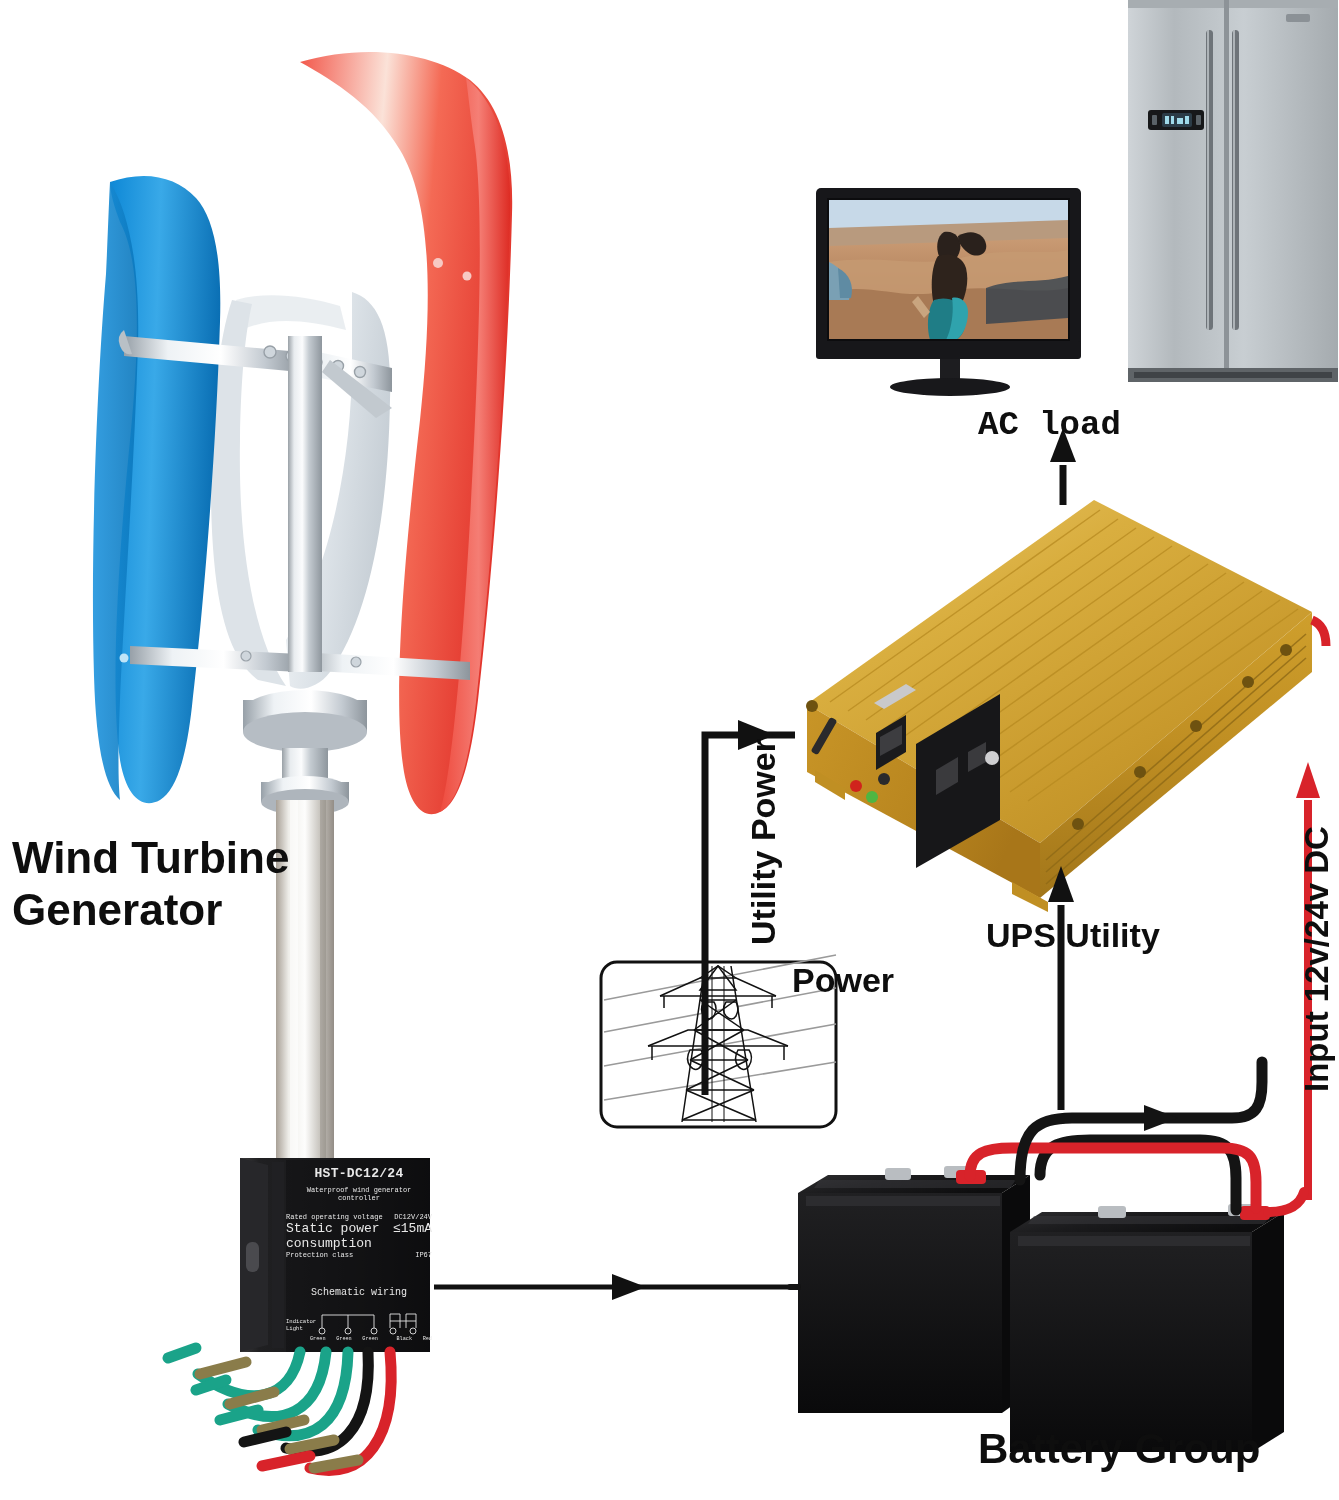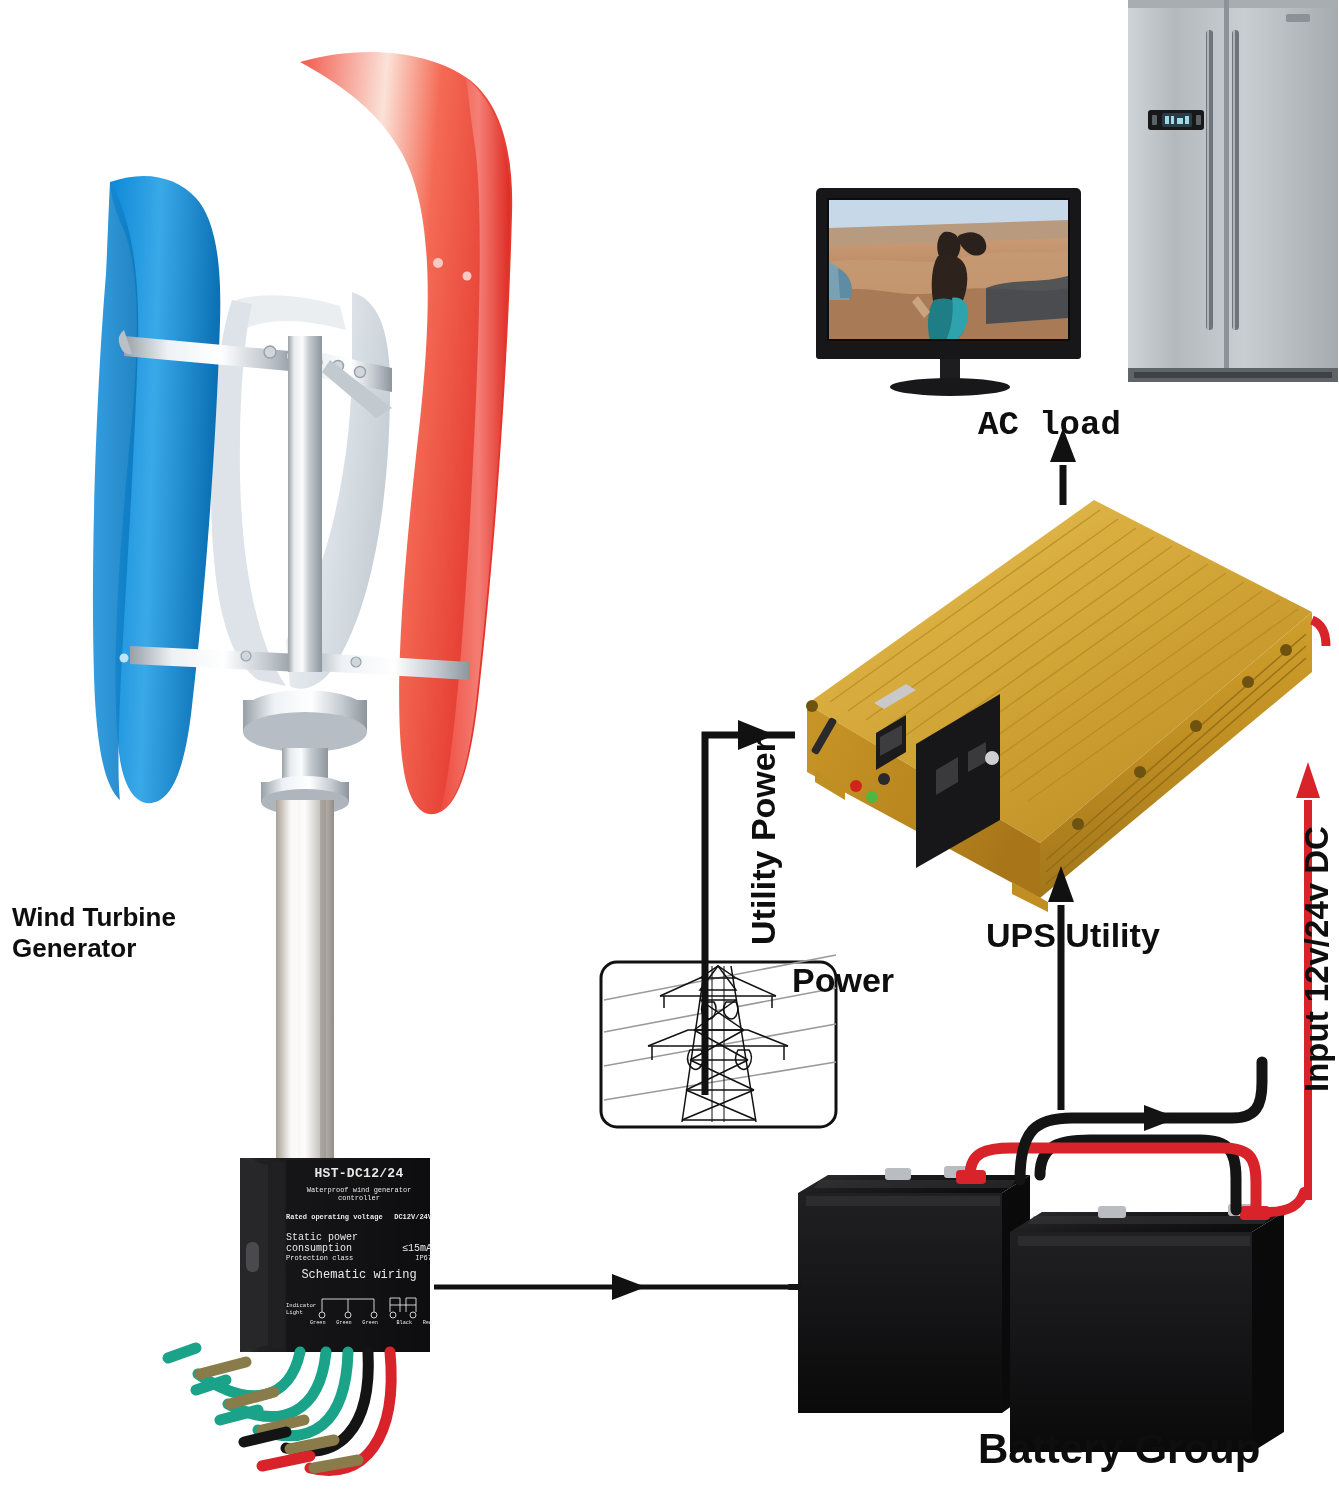--- a/index.html
+++ b/index.html
@@ -441,21 +441,21 @@
         <rect x="1177" y="118" width="6" height="6"></rect>
         <rect x="1185" y="116" width="4" height="8"></rect>
       </g>
       <rect x="1152" y="115" width="5" height="10" rx="1" fill="#5a6268"></rect>
       <rect x="1196" y="115" width="5" height="10" rx="1" fill="#5a6268"></rect>
 
       <rect x="1286" y="14" width="24" height="8" rx="2" fill="#8b9196"></rect>
     </g>
   </svg>
 
-  <div class="lbl" style="left:12px;top:902px;font-size:26px;">Wind Turbine
+  <div class="lbl" style="left:12px;top:832px;font-size:44px;">Wind Turbine
 Generator</div>
 
 
   <div class="lbl" style="left:978px;top:405px;font-size:34px;font-family:Liberation Mono, monospace;">AC load</div>
 
   <div class="vlbl" style="left:744px;top:945px;font-size:34px;transform:rotate(-90deg);">Utility Power</div>
 
   <div class="lbl" style="left:792px;top:960px;font-size:34px;">Power</div>
 
   <div class="lbl" style="left:986px;top:915px;font-size:34px;">UPS Utility</div>
@@ -464,34 +464,34 @@
 
   <div class="lbl" style="left:978px;top:1424px;font-size:42px;">Battery Group</div>
 
   <div class="pix" style="left:286px;top:1162px;width:146px;height:190px;color:#e8e8e8;
               font-family:'Liberation Mono', monospace;">
     <div style="text-align:center;font-size:13px;font-weight:700;letter-spacing:.3px;
                 margin-top:4px;">HST-DC12/24</div>
     <div style="text-align:center;font-size:7.2px;margin-top:5px;
                 transform:scaleX(0.97);">Waterproof wind generator controller</div>
 
-    <div style="display:flex;justify-content:space-between;font-size:7px;margin-top:11px;font-weight:bold;">
+    <div style="display:flex;justify-content:space-between;font-size:7px;margin-top:11px;">
       <span>Rated operating voltage</span>
       <span>DC12V/24V</span>
     </div>
-    <div style="display:flex;justify-content:space-between;font-size:10px;margin-top:11px;align-items:flex-end;">
+    <div style="display:flex;justify-content:space-between;font-size:13px;">
       <span>Static power consumption</span>
       <span>≤15mA</span>
     </div>
     <div style="display:flex;justify-content:space-between;font-size:7px;">
       <span>Protection class</span>
       <span>IP67</span>
     </div>
 
-    <div style="text-align:center;font-size:12px;margin-top:6px;">Schematic wiring</div>
+    <div style="text-align:center;font-size:10px;margin-top:28px;">Schematic wiring</div>
 
     <div style="position:relative;height:42px;margin-top:3px;">
       <div style="position:absolute;left:0;top:17px;font-size:5.6px;
                   line-height:1.25;white-space:pre;">Indicator
 Light</div>
       <svg viewBox="0 0 146 42" style="position:absolute;left:0;top:0;
            width:146px;height:42px;">
         <g stroke="#e4e4e4" stroke-width="0.9" fill="none">
           <path d="M36,14 L88,14"></path>
           <path d="M36,14 L36,27 M62,14 L62,27 M88,14 L88,27"></path>

